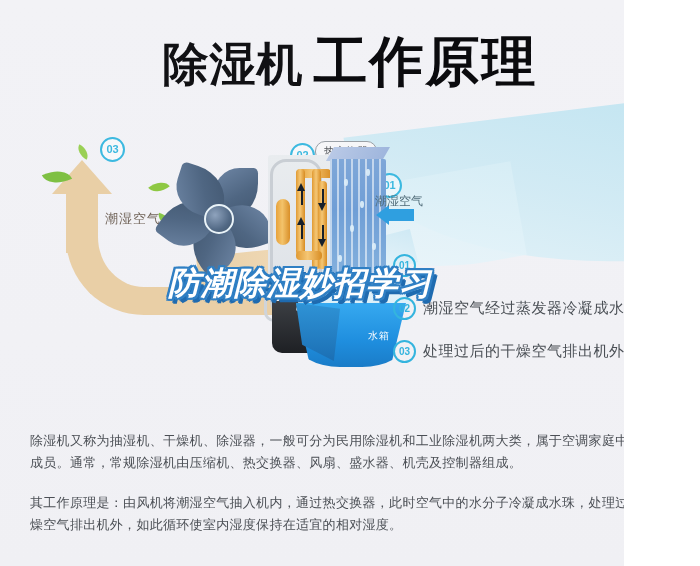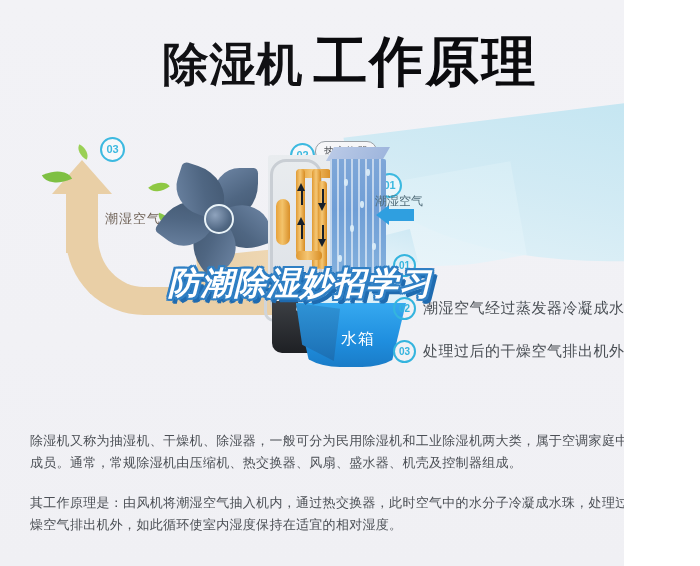--- a/index.html
+++ b/index.html
@@ -316,22 +316,22 @@
   }
   .tank-face {
     position: absolute;
     left: 296px; top: 178px;
     width: 44px; height: 58px;
     background: linear-gradient(180deg, #2f93d6 0%, #1b6fb4 100%);
     clip-path: polygon(0 0, 100% 10%, 86% 100%, 14% 72%);
   }
   .tank-label {
     position: absolute;
-    left: 341px; top: 204px;
-    font-size: 16px;
+    left: 368px; top: 204px;
+    font-size: 10px;
     color: #ffffff;
     letter-spacing: 1px;
   }
   .pipe {
     position: absolute;
     left: 264px; top: 146px;
     width: 16px; height: 48px;
     border-left: 3px solid #cfd4da;
     border-bottom: 3px solid #cfd4da;
     border-radius: 0 0 0 10px;

